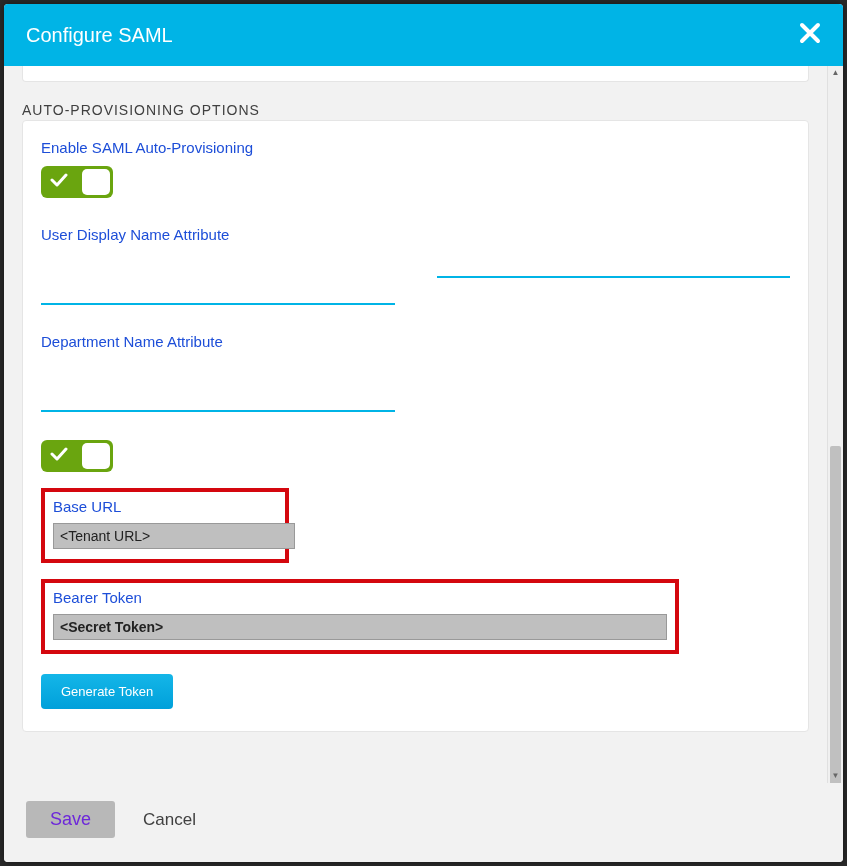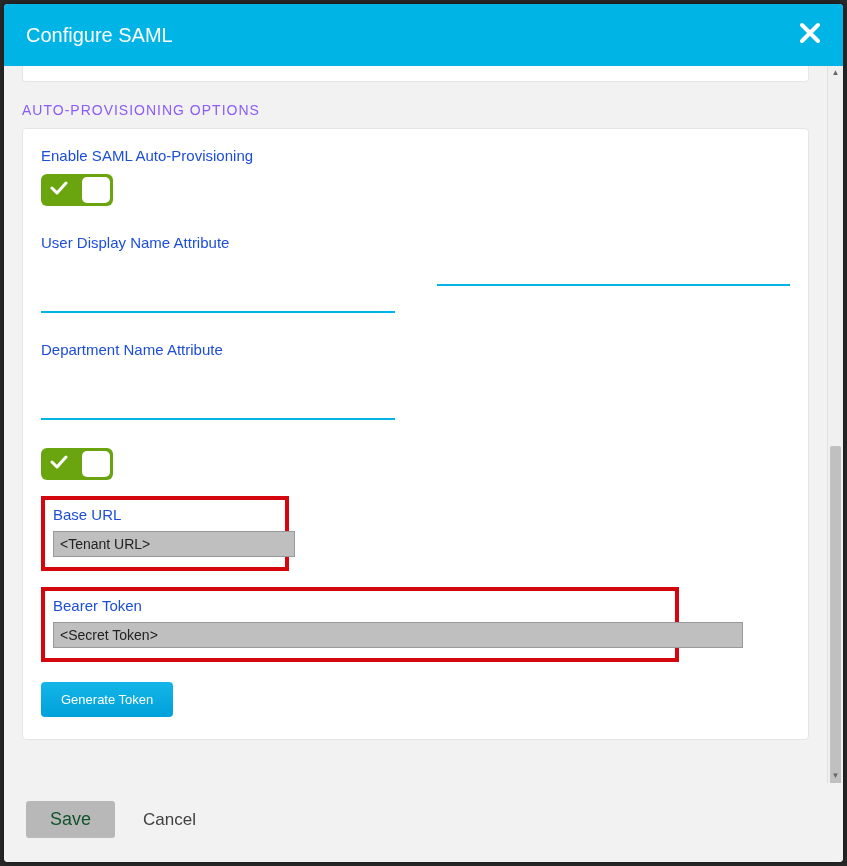--- a/index.html
+++ b/index.html
@@ -81,24 +81,24 @@
     }
     .top-spacer {
       height: 16px;
       background: #fff;
       border: 1px solid #e5e5e5;
       border-top: none;
       border-radius: 0 0 4px 4px;
       margin-bottom: 20px;
     }
     .section-heading {
-      color: #8b5cf6;
+      color: #404040;
       font-size: 14px;
       letter-spacing: 1px;
-      margin-bottom: 10px;
+      margin-bottom: 2px;
     }
     .card {
       background: #fff;
       border: 1px solid #e5e5e5;
       border-radius: 4px;
       padding: 18px 18px 22px 18px;
       margin-bottom: 30px;
     }
     .field-label {
       font-size: 15px;
@@ -156,42 +156,42 @@
     .callout .field-label { margin-bottom: 8px; }
     .ro-input {
       width: 242px;
       border: 1px solid #999;
       background: #bfbfbf;
       color: #222;
       font-size: 14px;
       padding: 4px 6px;
       outline: none;
     }
-    .callout.wide .ro-input { width: 690px; }
+    .callout.wide .ro-input { width: 614px; font-weight: bold; }
     .gen-btn {
       background: #00a3e0;
       background: linear-gradient(#14b6e8, #00a0da);
       border: none;
       color: #fff;
       font-size: 13px;
       padding: 10px 20px;
       border-radius: 4px;
       cursor: pointer;
       margin-top: 20px;
     }
     .modal-footer {
       background: #f2f2f2;
       padding: 18px 22px 24px 22px;
       display: flex;
       align-items: center;
       gap: 28px;
     }
     .save-btn {
       background: #b8b8b8;
-      color: #14532d;
+      color: #6d28d9;
       font-size: 18px;
       border: none;
       padding: 8px 24px;
       border-radius: 3px;
       cursor: pointer;
     }
     .cancel-link {
       color: #404040;
       font-size: 17px;
       cursor: pointer;

